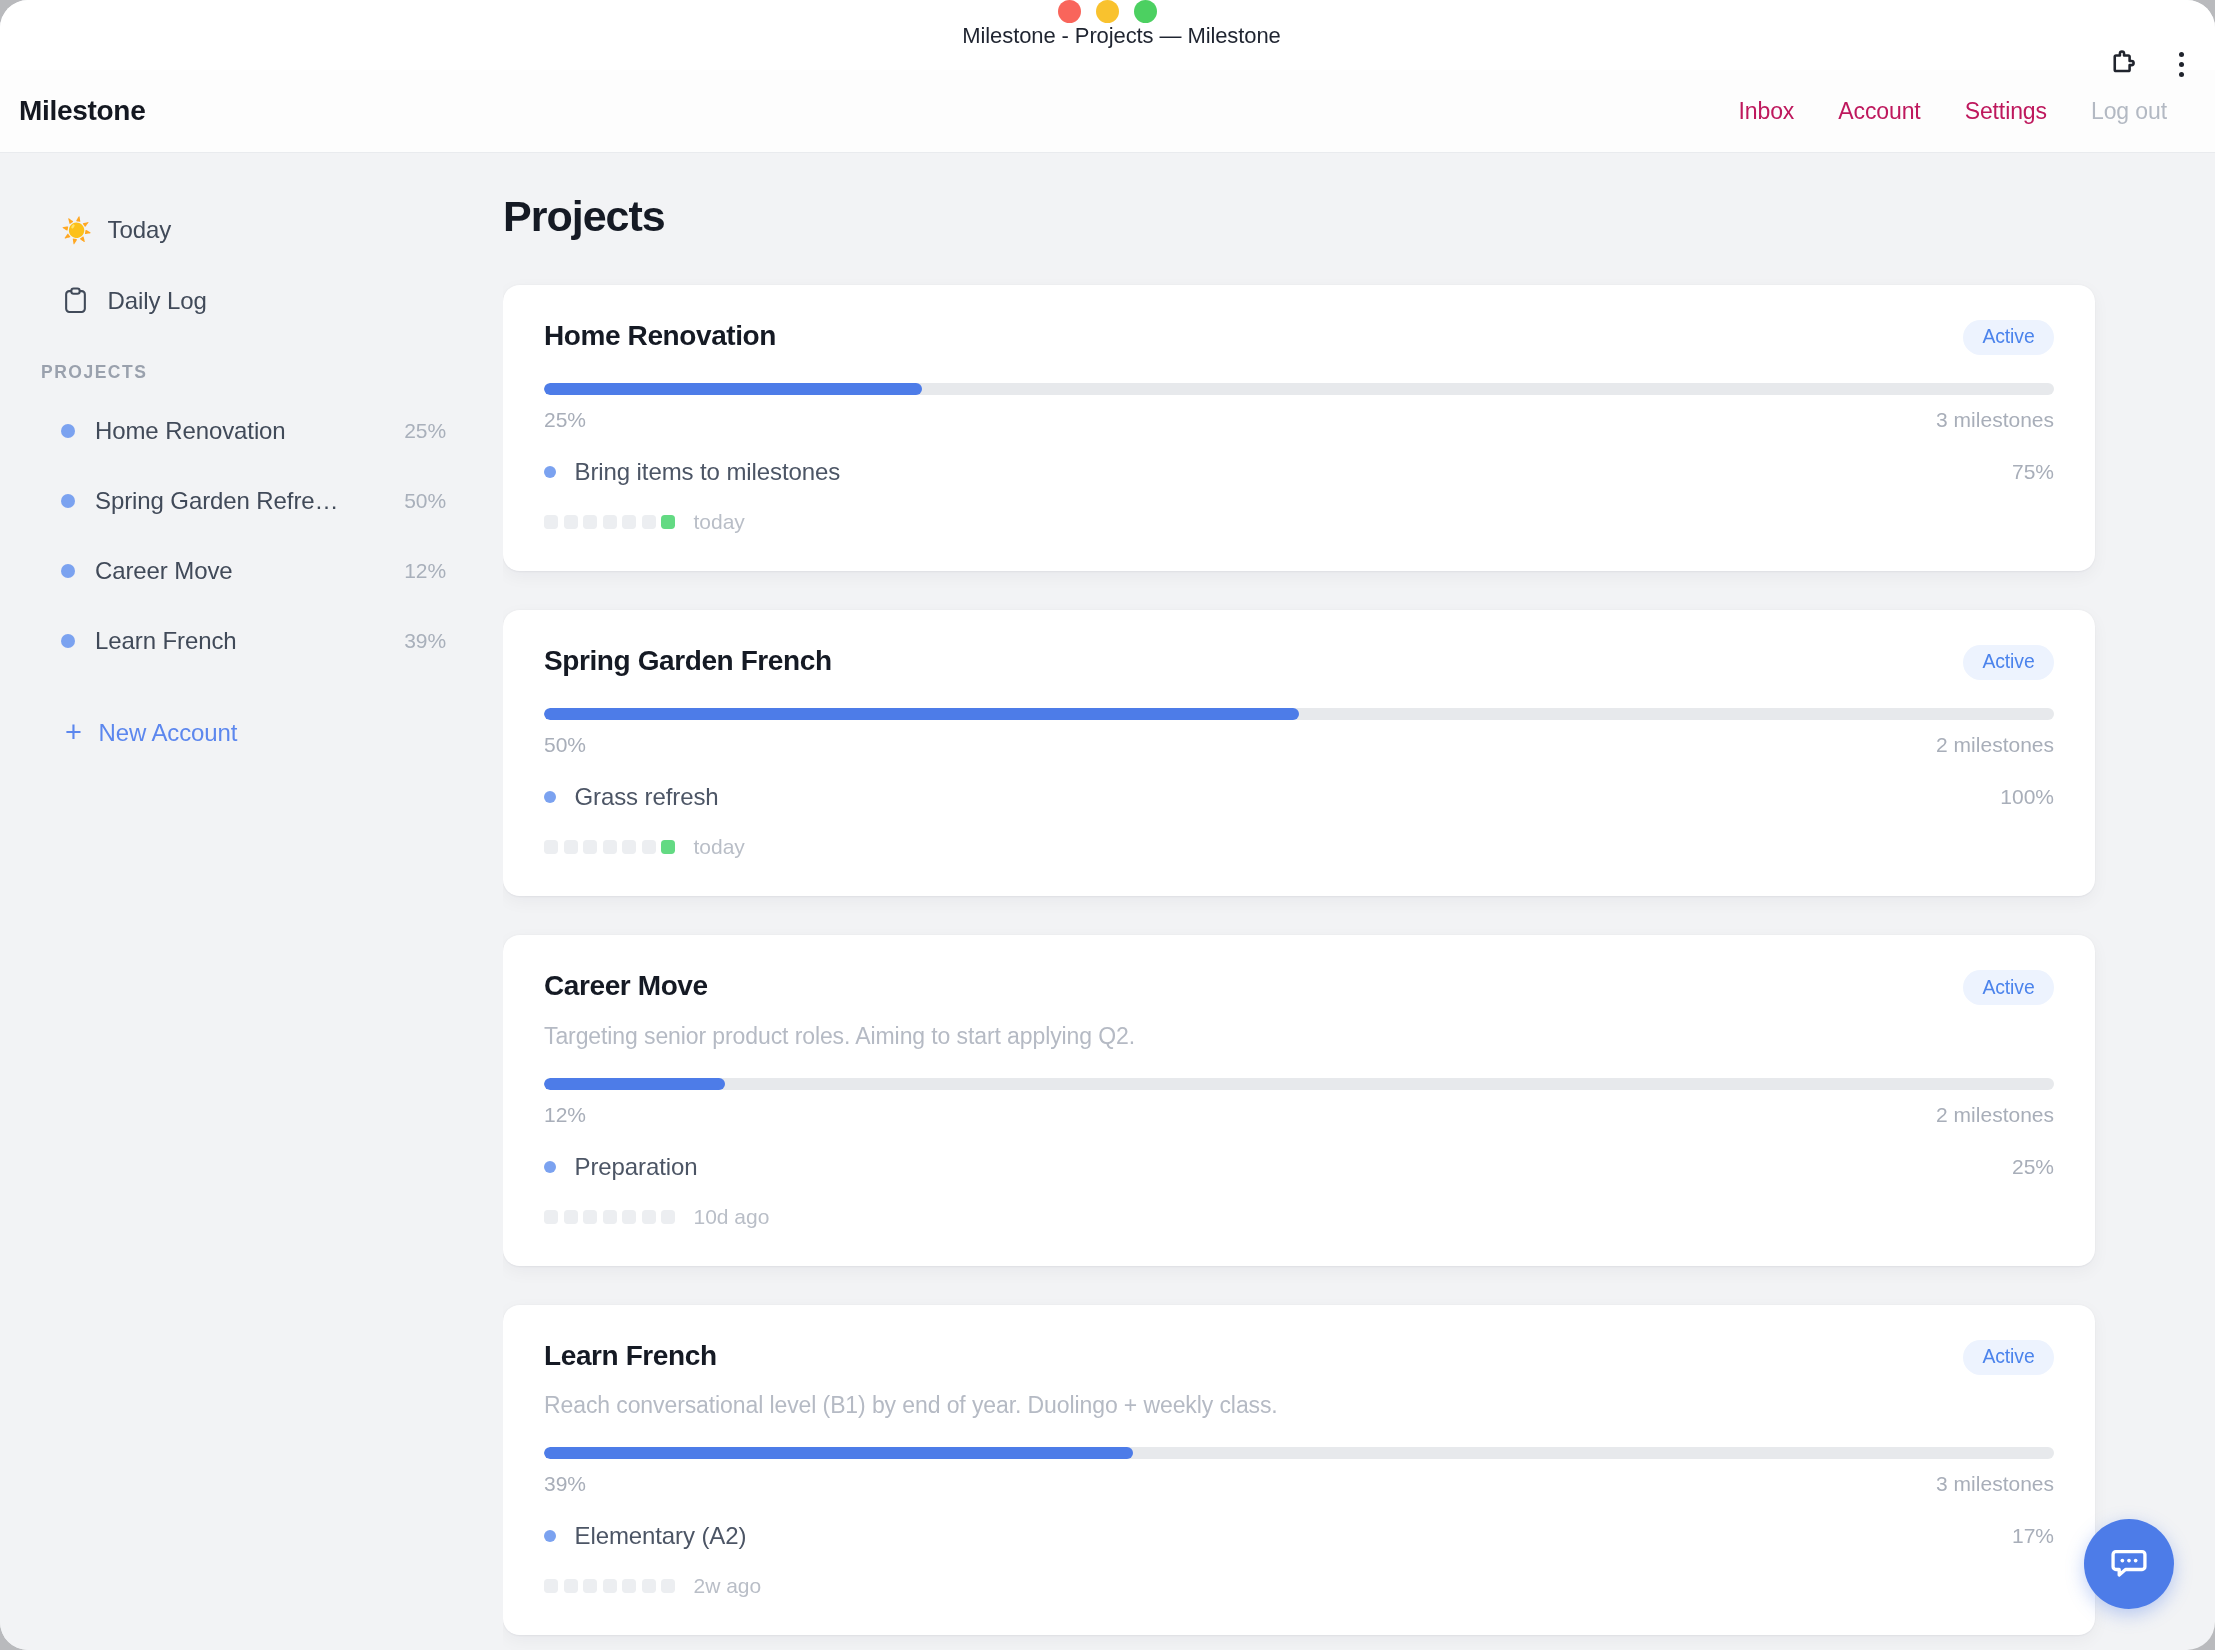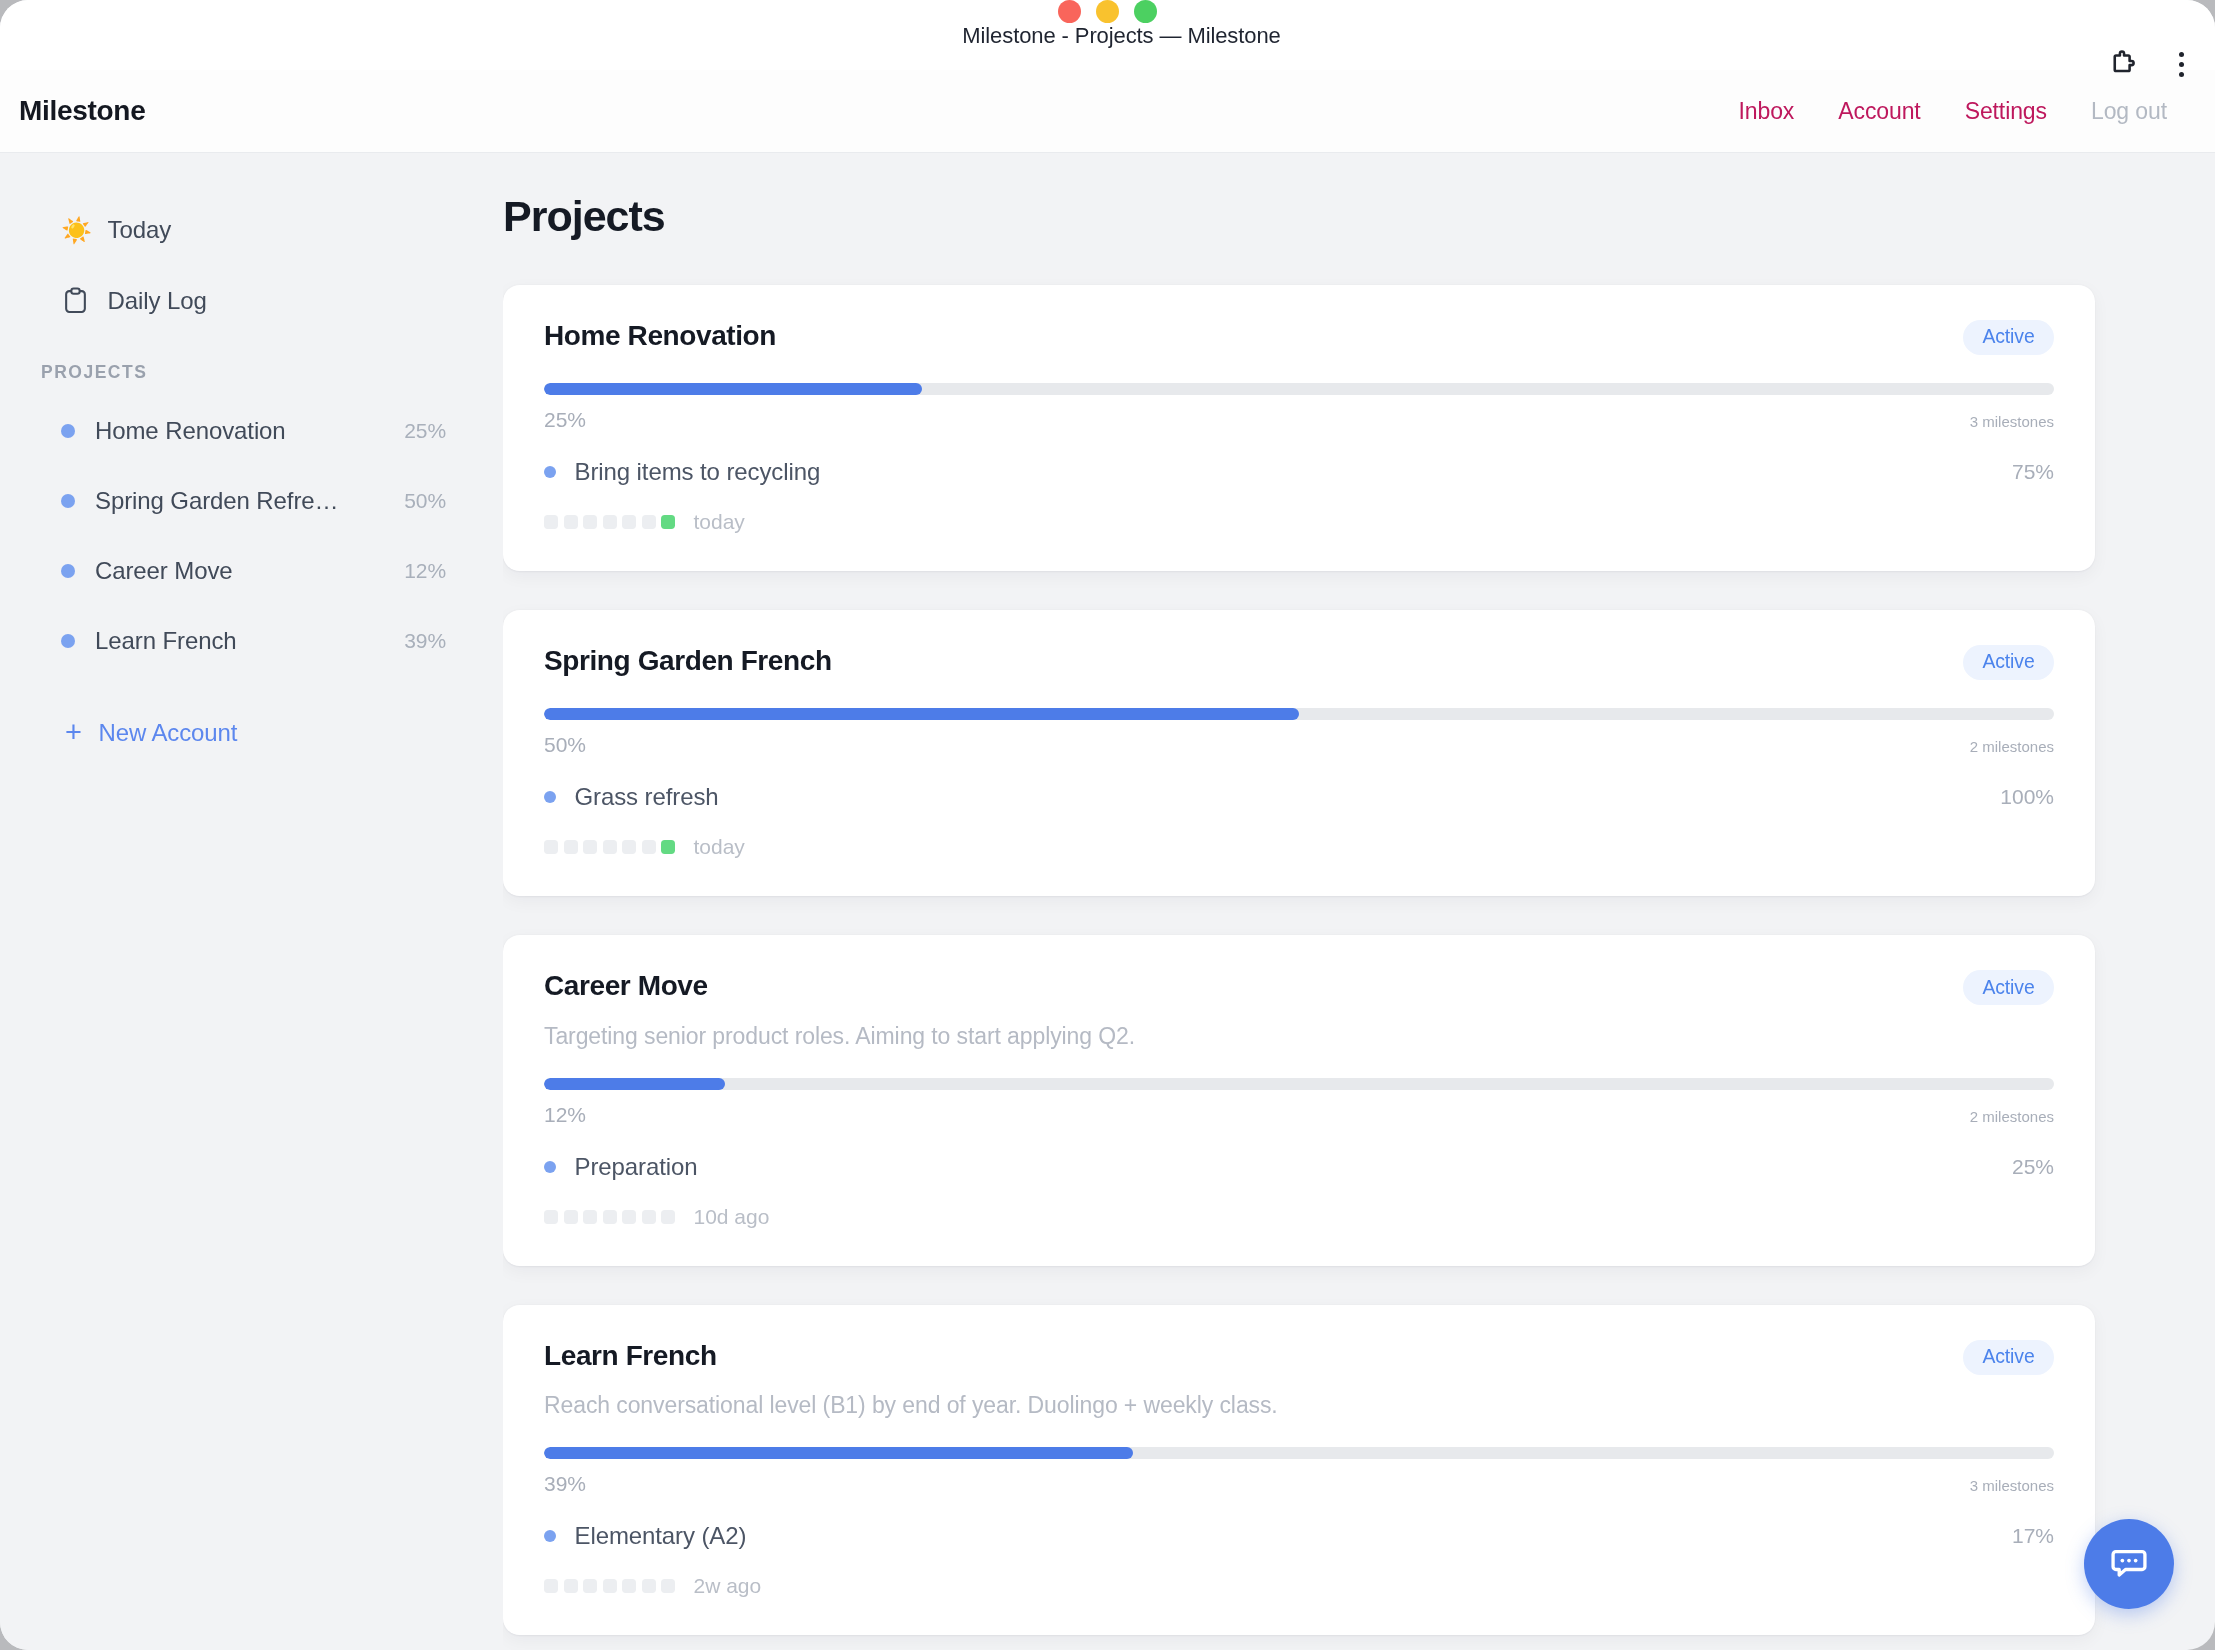--- a/index.html
+++ b/index.html
@@ -159,21 +159,21 @@
     margin-top: 28px;
     height: 12px; border-radius: 9.2px;
     background: #e7e9ec; overflow: hidden;
   }
   .bar-fill { height: 100%; border-radius: 9.2px; background: #4d7ce8; }
   .meta-row {
     display: flex; align-items: baseline;
     margin-top: 13px;
   }
   .meta-left { font-size: 21px; color: #a8aeb9; }
-  .meta-right { margin-left: auto; font-size: 15px; color: #a8aeb9; }
+  .meta-right { margin-left: auto; font-size: 21px; color: #a8aeb9; }
   .ms-row {
     display: flex; align-items: center;
     margin-top: 26px;
   }
   .ms-bullet {
     width: 12px; height: 12px; border-radius: 50%;
     background: #7ba2f0; margin-right: 18.5px; flex: 0 0 12px;
   }
   .ms-name { font-size: 24px; color: #4c5565; letter-spacing: -0.1px; }
   .ms-pct { margin-left: auto; font-size: 21px; color: #a8aeb9; }
@@ -293,21 +293,21 @@
         </div>
         <div class="bar-track">
           <div class="bar-fill" style="width:25%"></div>
         </div>
         <div class="meta-row">
           <span class="meta-left">25%</span>
           <span class="meta-right">3 milestones</span>
         </div>
         <div class="ms-row">
           <span class="ms-bullet"></span>
-          <span class="ms-name">Bring items to recycling</span>
+          <span class="ms-name">Bring items to milestones</span>
           <span class="ms-pct">75%</span>
         </div>
         <div class="streak-row">
           <span class="sq"></span>
           <span class="sq"></span>
           <span class="sq"></span>
           <span class="sq"></span>
           <span class="sq"></span>
           <span class="sq"></span>
           <span class="sq on"></span>

